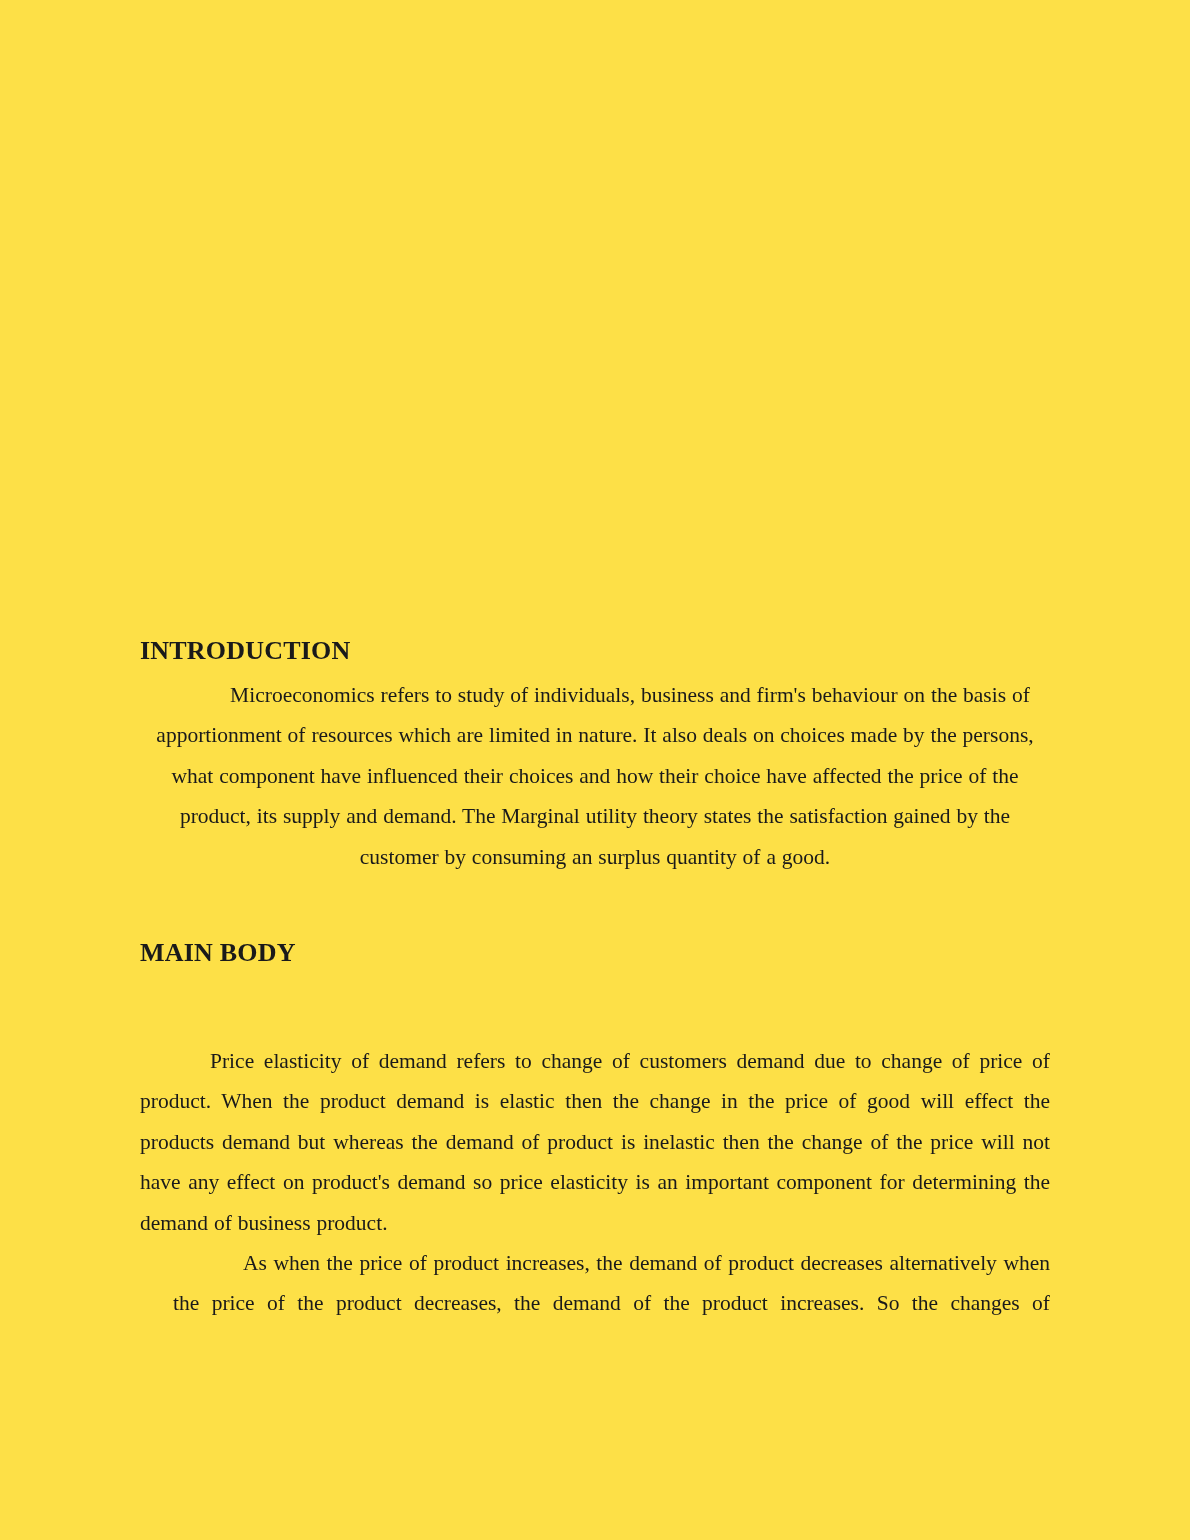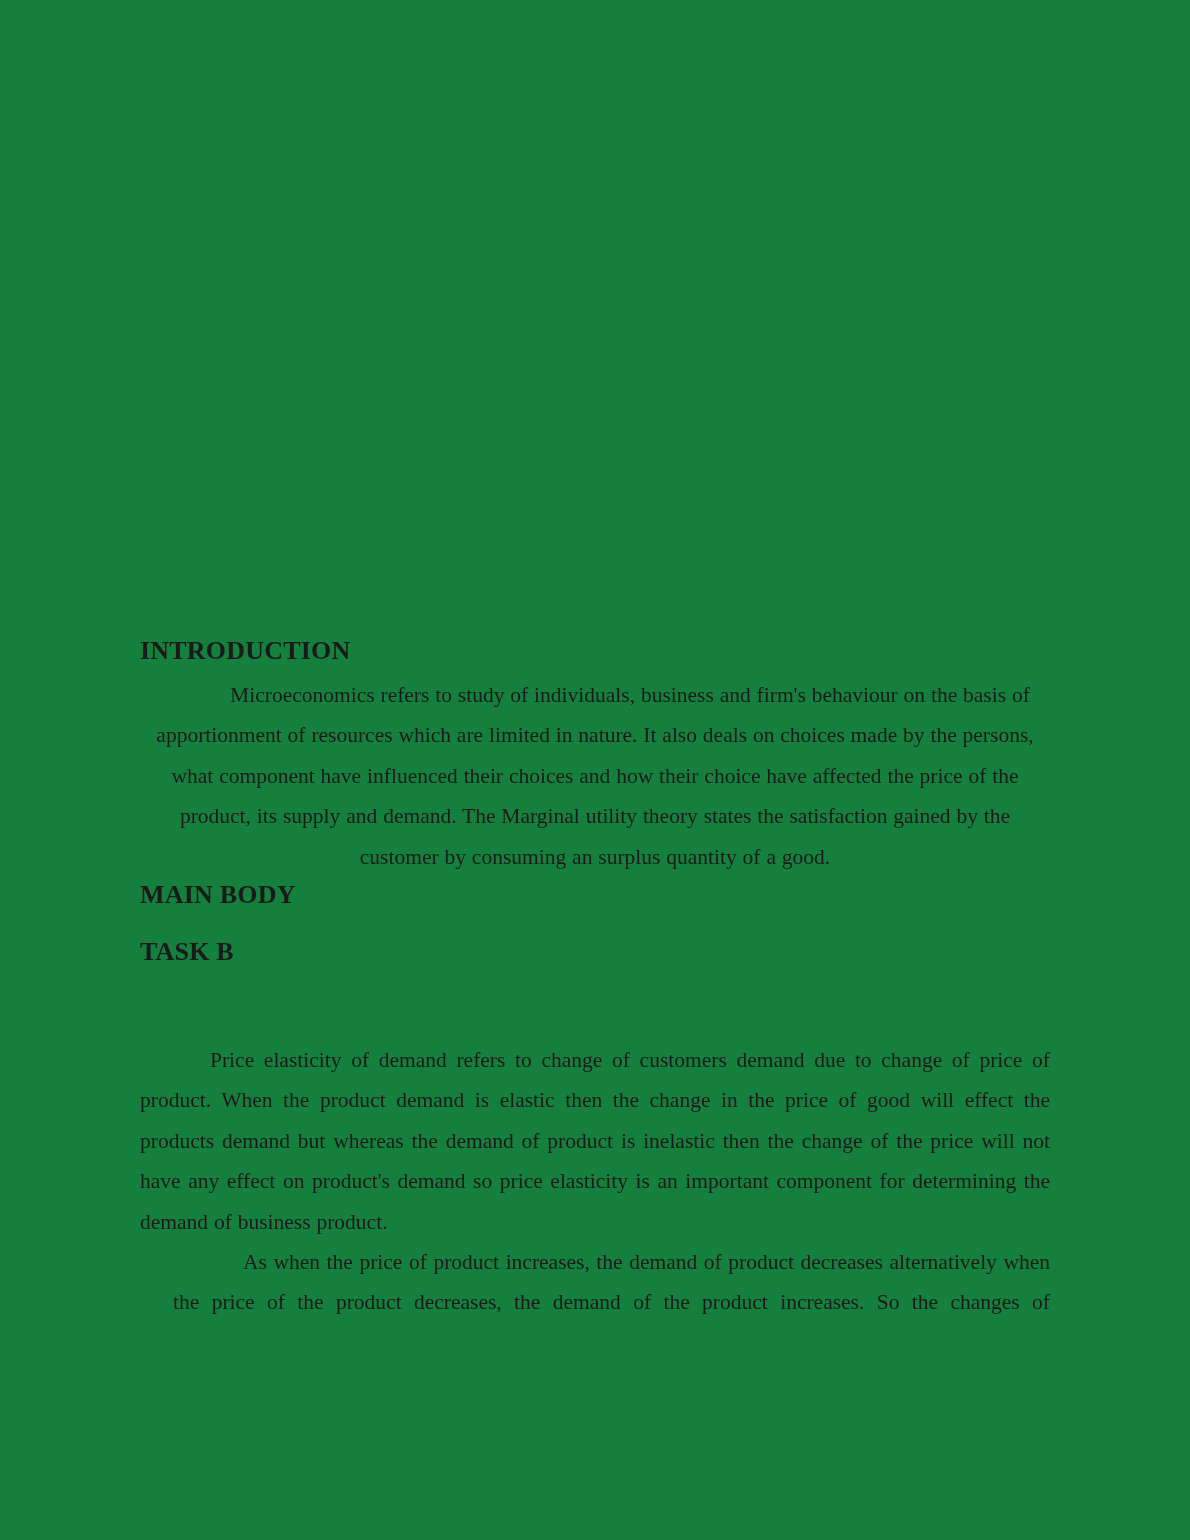--- a/index.html
+++ b/index.html
@@ -12,21 +12,21 @@
     height: 1540px;
     font-family: "Liberation Serif", serif;
     color: #1a1a1a;
   }
   .page {
     box-sizing: border-box;
     width: 1190px;
     height: 1540px;
     padding: 633px 140px 0 140px;
     overflow: hidden;
-    background: #15803d;
+    background: #fde047;
   }
   .h {
     font-size: 26px;
     line-height: 36px;
     font-weight: bold;
     margin: 0;
     letter-spacing: 0.2px;
   }
   .body-para {
     font-size: 21.5px;
@@ -35,21 +35,21 @@
     text-indent: 70px;
     word-spacing: 0.5px;
   }
   .align-left { text-align: center; font-family: Liberation Serif, serif; }
   .justify { text-align: justify; }
   .justify-all {
     text-align: justify;
     text-align-last: justify;
     margin-left: 33px;
   }
-  .mt-mainbody { }
+  .mt-mainbody { margin-top: 58px; }
   .mt-taskb  { margin-top: 21px; }
   .mt-para2  { margin-top: 70px; }
   .mt-0      { margin-top: 0; }
   .subheading-underlined {
     font-size: 21.5px;
     line-height: 30px;
     font-weight: normal;
     margin: 21px 0 0 0;
     text-decoration: underline;
     text-underline-offset: 4px;
@@ -59,20 +59,19 @@
 <body>
 
 <div class="page">
 
   <h1 class="h">INTRODUCTION</h1>
 
   <p class="body-para align-left">Microeconomics refers to study of individuals, business and firm's behaviour on the basis of apportionment of resources which are limited in nature. It also deals on choices made by the persons, what component have influenced their choices and how their choice have affected the price of the product, its supply and demand. The Marginal utility theory states the satisfaction gained by the customer by consuming an surplus quantity of a good.</p>
 
   <h1 class="h mt-mainbody">MAIN BODY</h1>
 
-  <h1 class="h mt-taskb">TASK B</h1>
 
 
   <p class="body-para justify mt-para2">Price elasticity of demand refers to change of customers demand due to change of price of product. When the product demand is elastic then the change in the price of good will effect the products demand but whereas the demand of product is inelastic then the change of the price will not have any effect on product's demand so price elasticity is an important component for determining the demand of business product.</p>
 
   <p class="body-para justify-all mt-0">As when the price of product increases, the demand of product decreases alternatively when the price of the product decreases, the demand of the product increases. So the changes of</p>
 
 </div>
 
 </body></html>

